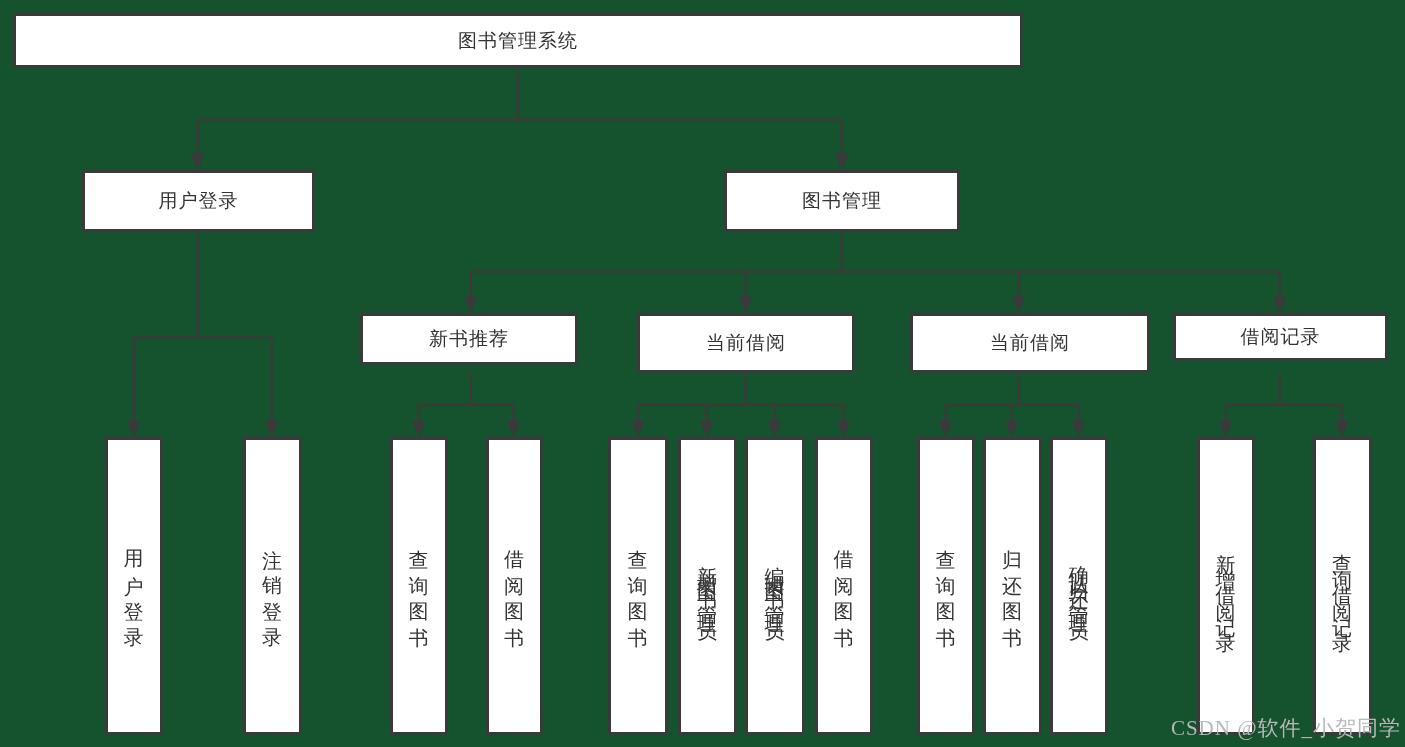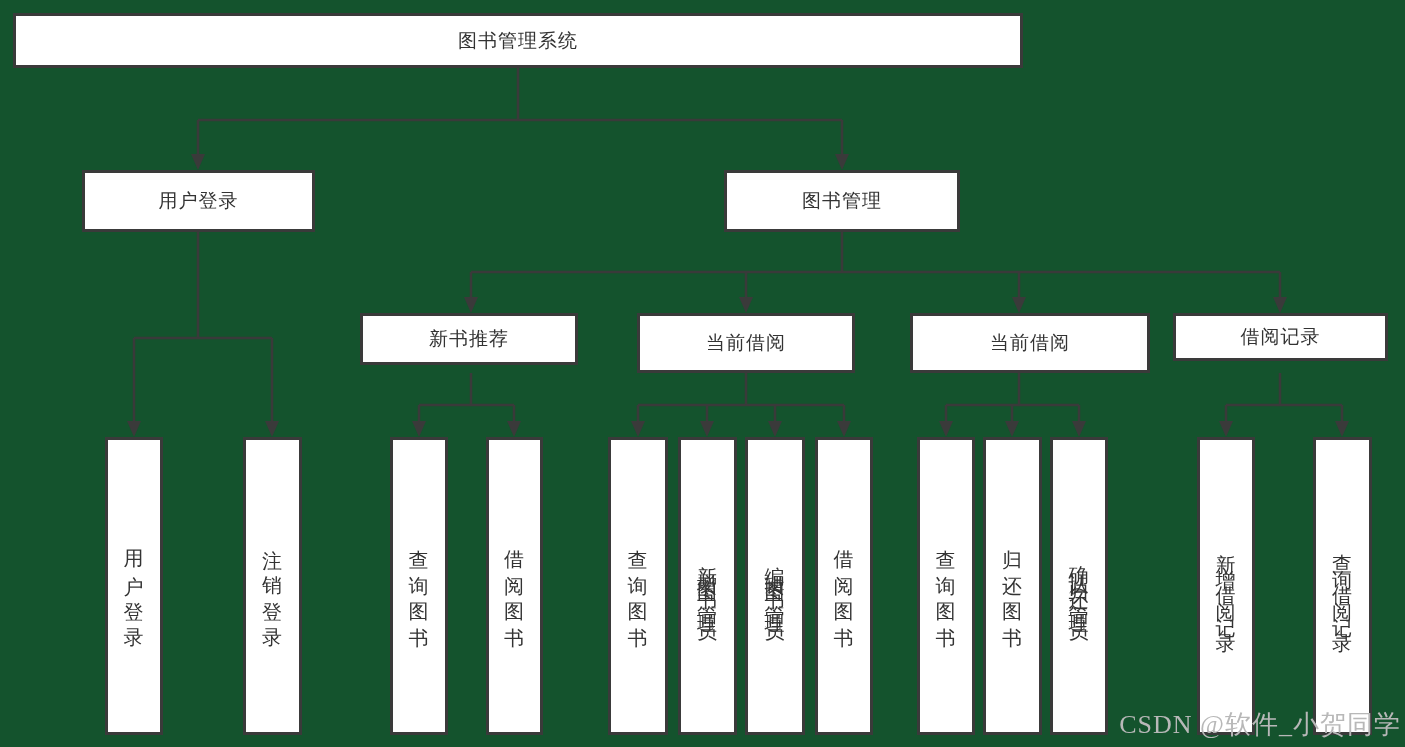--- a/index.html
+++ b/index.html
@@ -13,21 +13,21 @@
   .node{
     position:absolute;box-sizing:border-box;background:#ffffff;border:3px solid #3a3a3a;
     display:flex;align-items:center;justify-content:center;
   }
   .node .h-label{font-size:19px;letter-spacing:1px;color:#333333;white-space:nowrap;}
   .leaf .v-label{
     writing-mode:vertical-rl;text-orientation:mixed;line-height:1;
     font-size:20px;letter-spacing:10px;color:#333333;
   }
   .watermark{
-    position:absolute;right:4px;bottom:5px;font-size:26px;letter-spacing:1px;
+    position:absolute;right:4px;bottom:5px;font-size:21px;letter-spacing:1px;
     color:#b8b8b8;white-space:nowrap;
   }
 </style>
 </head>
 <body>
 
 <div class="canvas">
 
   <svg class="connectors" width="1405" height="747" viewBox="0 0 1405 747" aria-hidden="true">
     <path class="line" d="M518 68 V120 M198 120 H842 M198 120 V160 M842 120 V160 M198 232 V338 M134 338 H272 M134 338 V425 M272 338 V425 M842 232 V272 M471 272 H1280 M471 272 V301 M746 272 V301 M1019 272 V301 M1280 272 V301 M471 373 V405 M419 405 H514 M419 405 V425 M514 405 V425 M746 373 V405 M638 405 H844 M638 405 V425 M707 405 V425 M775 405 V425 M844 405 V425 M1019 373 V405 M946 405 H1079 M946 405 V425 M1012 405 V425 M1079 405 V425 M1280 373 V405 M1226 405 H1342 M1226 405 V425 M1342 405 V425"></path>

